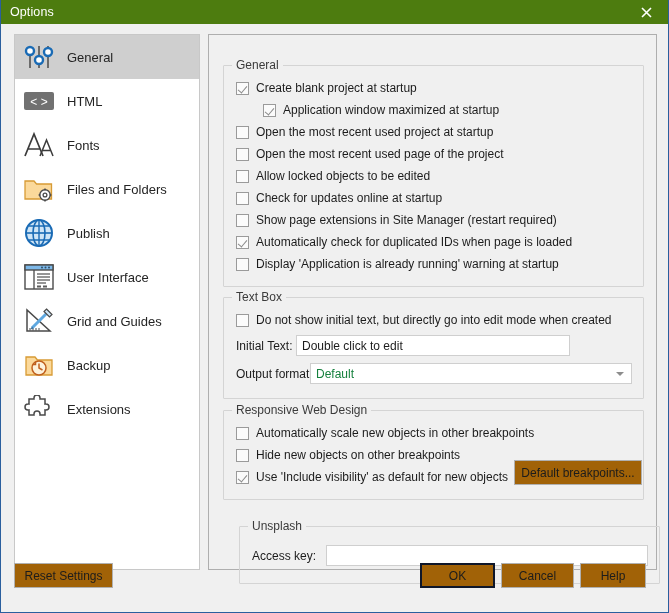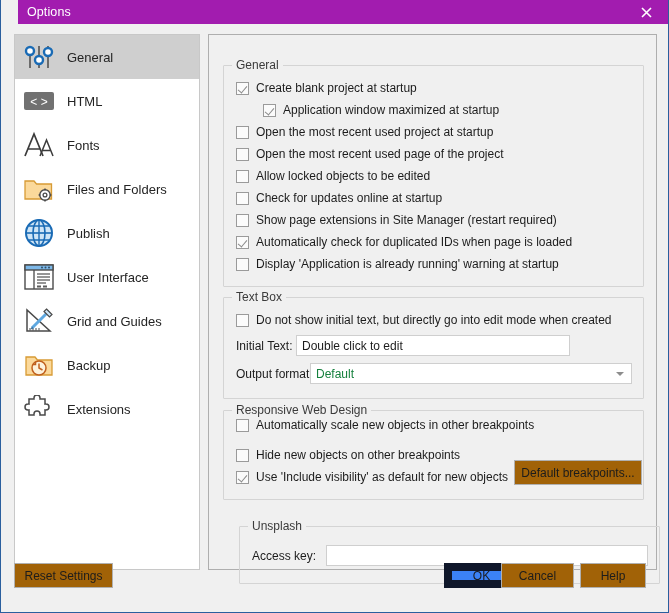--- a/index.html
+++ b/index.html
@@ -17,27 +17,26 @@
     inset: 0;
     background: #f0f0f0;
     border: 1px solid #2a5f9e;
     border-top: none;
     display: flex;
     flex-direction: column;
   }
   
   #titlebar {
     height: 24px;
-    background: #a21caf;
+    background: #4d7c0f;
     color: #ffffff;
     display: flex;
     align-items: center;
     flex: 0 0 auto;
     position: relative;
-    margin-left: 17px;
   }
   #title-text {
     padding-left: 9px;
     font-size: 12.5px;
     letter-spacing: .1px;
   }
   #close-btn {
     position: absolute;
     right: 0; top: 0;
     width: 44px; height: 24px;
@@ -190,22 +189,22 @@
     white-space: nowrap;
   }
 
   
   #footer {
     position: absolute;
     left: 0; right: 0; bottom: 0;
     height: 58px;
   }
   #btn-reset   { left: 13px;  top: 9px; width: 99px;  height: 25px; }
-  #btn-ok      { left: 443px; top: 9px; width: 75px;  height: 25px;
-                 background: #3b82f6; border: 8px solid #0f172a; }
+  #btn-ok      { left: 419px; top: 9px; width: 75px;  height: 25px;
+                 background: #a16207; border: 2px solid #0f172a; }
   #btn-cancel  { left: 500px; top: 9px; width: 73px;  height: 25px; }
   #btn-help    { left: 579px; top: 9px; width: 66px;  height: 25px; }
 </style>
 </head>
 <body>
 
 <div id="window">
 
   <div id="titlebar">
     <span id="title-text">Options</span>
@@ -404,21 +403,21 @@
         <span class="fieldlabel" style="left:12px; top:69px;">Output format:</span>
         <div class="combo" style="left:86px; top:65px; width:322px;">
           <span>Default</span>
           <span class="combo-arrow"></span>
         </div>
       </fieldset>
 
       <fieldset class="group" id="grp-rwd" style="margin:0; padding:0;">
         <span class="group-title">Responsive Web Design</span>
 
-        <div class="cbrow" style="top:6px;">
+        <div class="cbrow" style="top:14px;">
           <span class="cbox"></span>
           <span class="cblabel">Automatically scale new objects in other breakpoints</span>
         </div>
         <div class="cbrow" style="top:36px;">
           <span class="cbox"></span>
           <span class="cblabel">Hide new objects on other breakpoints</span>
         </div>
         <div class="cbrow" style="top:58px;">
           <span class="cbox checked"></span>
           <span class="cblabel">Use 'Include visibility' as default for new objects</span>

